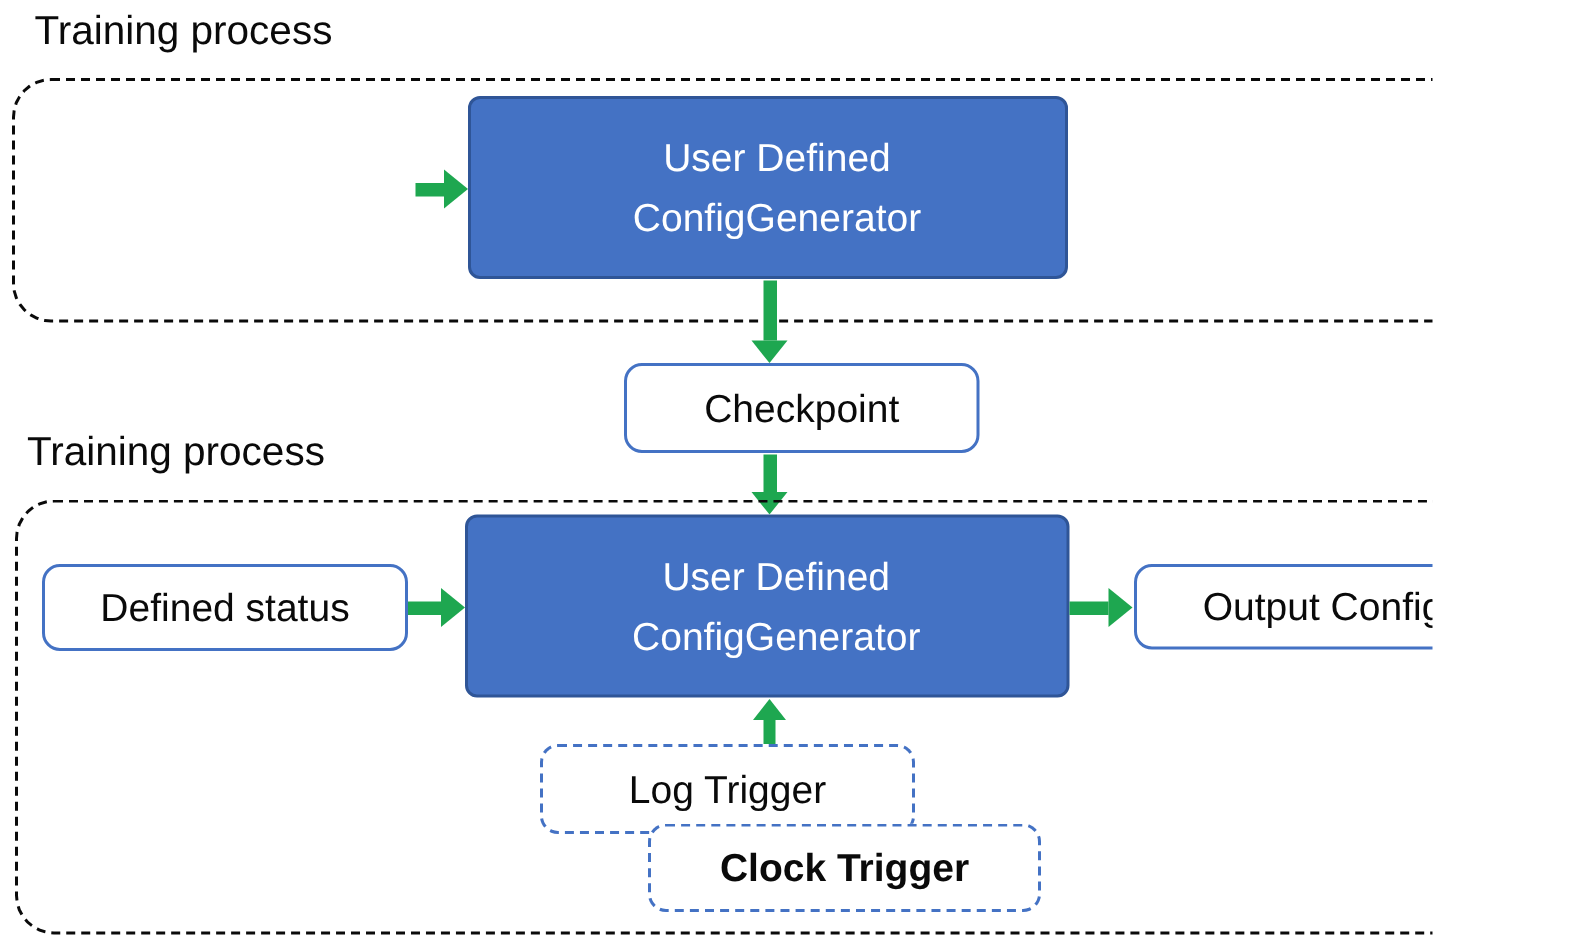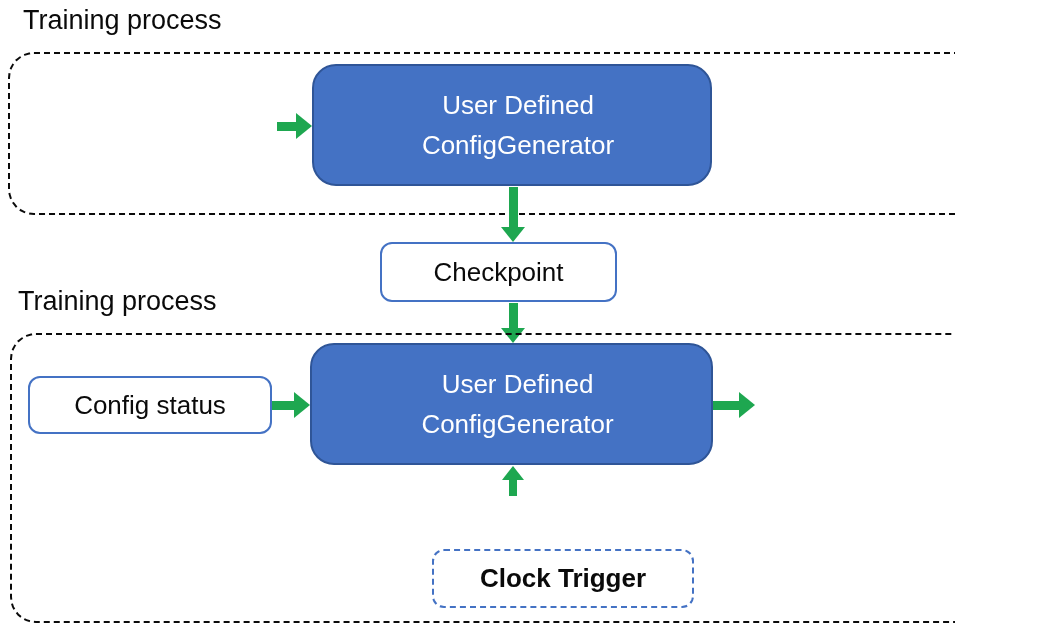--- a/index.html
+++ b/index.html
@@ -50,21 +50,21 @@
     color: var(--text_black);
     white-space: nowrap;
   }
 
   .box.dashed-blue { border-style: dashed; }
 
   .bluebox {
     position: absolute;
     background: var(--blue_fill);
     border: 2px solid var(--blue_border);
-    border-radius: 24px;
+    border-radius: 8px;
     display: flex;
     flex-direction: column;
     align-items: center;
     justify-content: center;
     color: var(--text_white);
     font-size: 26px;
     line-height: 40px;
     text-align: center;
     padding-left: 12px;
   }
@@ -117,50 +117,52 @@
   <div class="bluebox" style="left:312px; top:64px; width:400px; height:122px;">
     <span>User Defined</span>
     <span>ConfigGenerator</span>
   </div>
 
   <div class="arrow down" style="left:501px; top:187px; width:24px; height:55px;">
     <div class="shaft"></div>
     <div class="head"></div>
   </div>
 
-  <div class="box" style="left:380px; top:242px; width:237px; height:60px;">Checkpoint</div>
+  <div class="box" style="left:416px; top:242px; width:237px; height:60px;">Checkpoint</div>
 
   <div class="arrow down" style="left:501px; top:303px; width:24px; height:40px;">
     <div class="shaft"></div>
     <div class="head"></div>
   </div>
 
   <div class="section-label" style="left:18px; top:286px;">Training process</div>
 
   <div class="container" style="left:10px; top:333px; width:1040px; height:290px;"></div>
 
-  <div class="box" style="left:28px; top:376px; width:244px; height:58px;">Config status</div>
+  <div class="box" style="left:28px; top:376px; width:244px; height:58px;">Defined status</div>
 
   <div class="arrow right" style="left:272px; top:392px; width:38px; height:26px;">
     <div class="shaft"></div>
     <div class="head"></div>
   </div>
 
   <div class="bluebox" style="left:310px; top:343px; width:403px; height:122px;">
     <span>User Defined</span>
     <span>ConfigGenerator</span>
   </div>
 
   <div class="arrow right" style="left:713px; top:392px; width:42px; height:26px;">
     <div class="shaft"></div>
     <div class="head"></div>
   </div>
 
+  <div class="box" style="left:756px; top:376px; width:252px; height:57px;">Output Config</div>
 
   <div class="arrow up" style="left:502px; top:466px; width:22px; height:30px;">
     <div class="head"></div>
     <div class="shaft"></div>
   </div>
 
+  <div class="box dashed-blue z1" style="left:360px; top:496px; width:250px; height:60px;">Log Trigger</div>
 
   <div class="box dashed-blue z2" style="left:432px; top:549px; width:262px; height:59px;">Clock Trigger</div>
 
 </div>
 
 </body></html>

